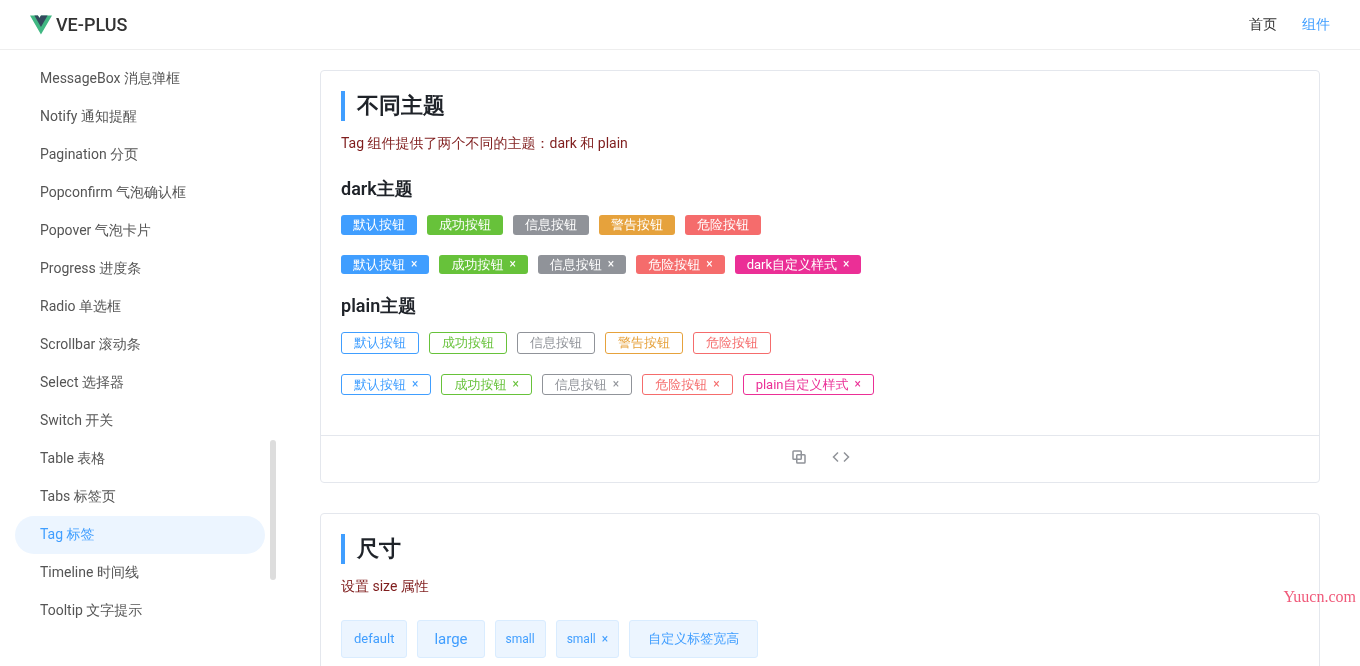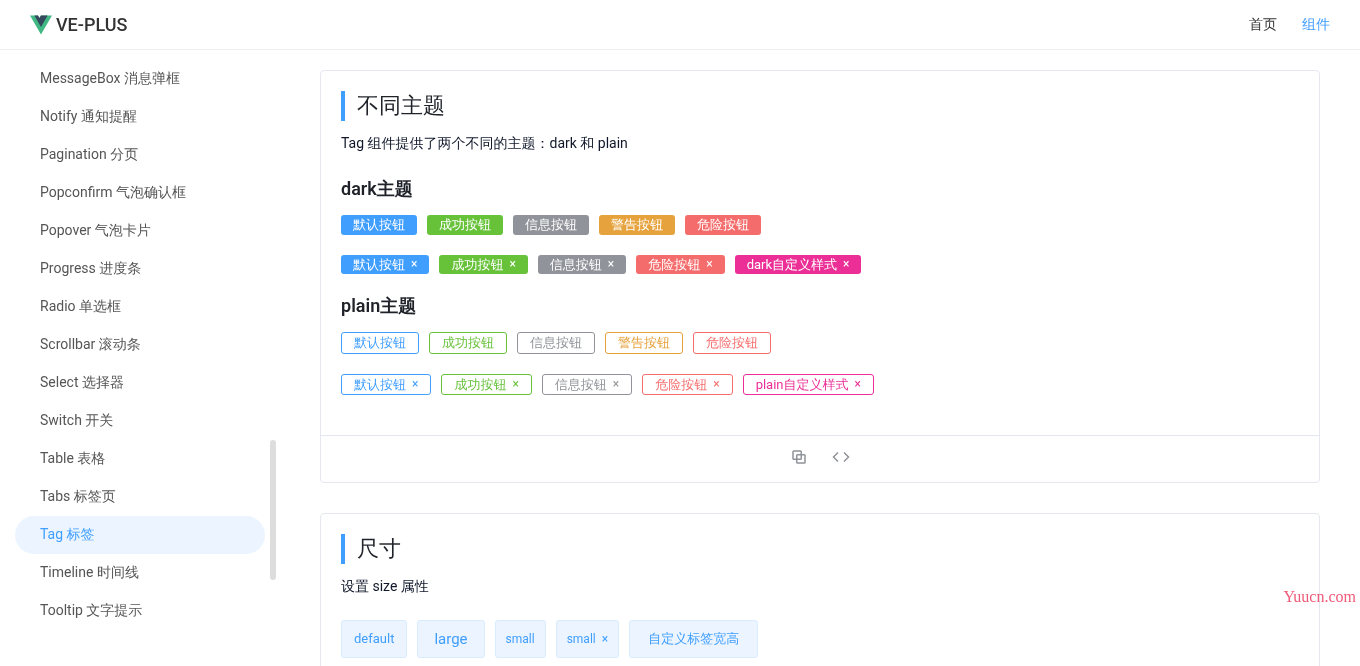--- a/index.html
+++ b/index.html
@@ -12,22 +12,22 @@
 .nav a{color:#333;text-decoration:none;font-size:14px}
 .nav a.active{color:#409eff}
 .container{display:flex;height:calc(100vh - 50px)}
 .sidebar{width:280px;padding:10px 0;overflow-y:auto;position:relative}
 .sidebar-item{padding:10px 20px 10px 40px;cursor:pointer;color:#555;font-size:14px}
 .sidebar-item.active{background:#ecf5ff;color:#409eff;border-radius:20px;margin:0 15px;padding-left:25px}
 .sb-scroll{position:absolute;right:4px;top:390px;width:6px;height:140px;background:#ddd;border-radius:3px}
 .main{flex:1;padding:20px 40px;overflow-y:auto}
 .card{border:1px solid #e4e7ed;border-radius:4px;margin-bottom:30px;background:#fff}
 .card-body{padding:20px}
-.section-title{font-size:22px;font-weight:400;color:#1f2329;border-left:4px solid #409eff;padding-left:12px;margin-bottom:14px}
-.section-desc{color:#0f172a;font-size:14px;margin-bottom:24px}
+.section-title{font-size:22px;font-weight:700;color:#1f2329;border-left:4px solid #409eff;padding-left:12px;margin-bottom:14px}
+.section-desc{color:#7f1d1d;font-size:14px;margin-bottom:24px}
 .sub-title{font-size:18px;font-weight:600;color:#1f2329;margin-bottom:14px}
 .tag-row{display:flex;flex-wrap:wrap;gap:10px;margin-bottom:20px}
 .tag{display:inline-flex;align-items:center;padding:0 12px;border-radius:3px;font-size:13px;line-height:1.5}
 .tag .close{margin-left:6px;font-size:12px;cursor:pointer;line-height:1}
 .dark-primary{background:#409eff;color:#fff}
 .dark-success{background:#67c23a;color:#fff}
 .dark-info{background:#909399;color:#fff}
 .dark-warning{background:#e6a23c;color:#fff}
 .dark-danger{background:#f56c6c;color:#fff}
 .dark-custom{background:#eb2f96;color:#fff}

